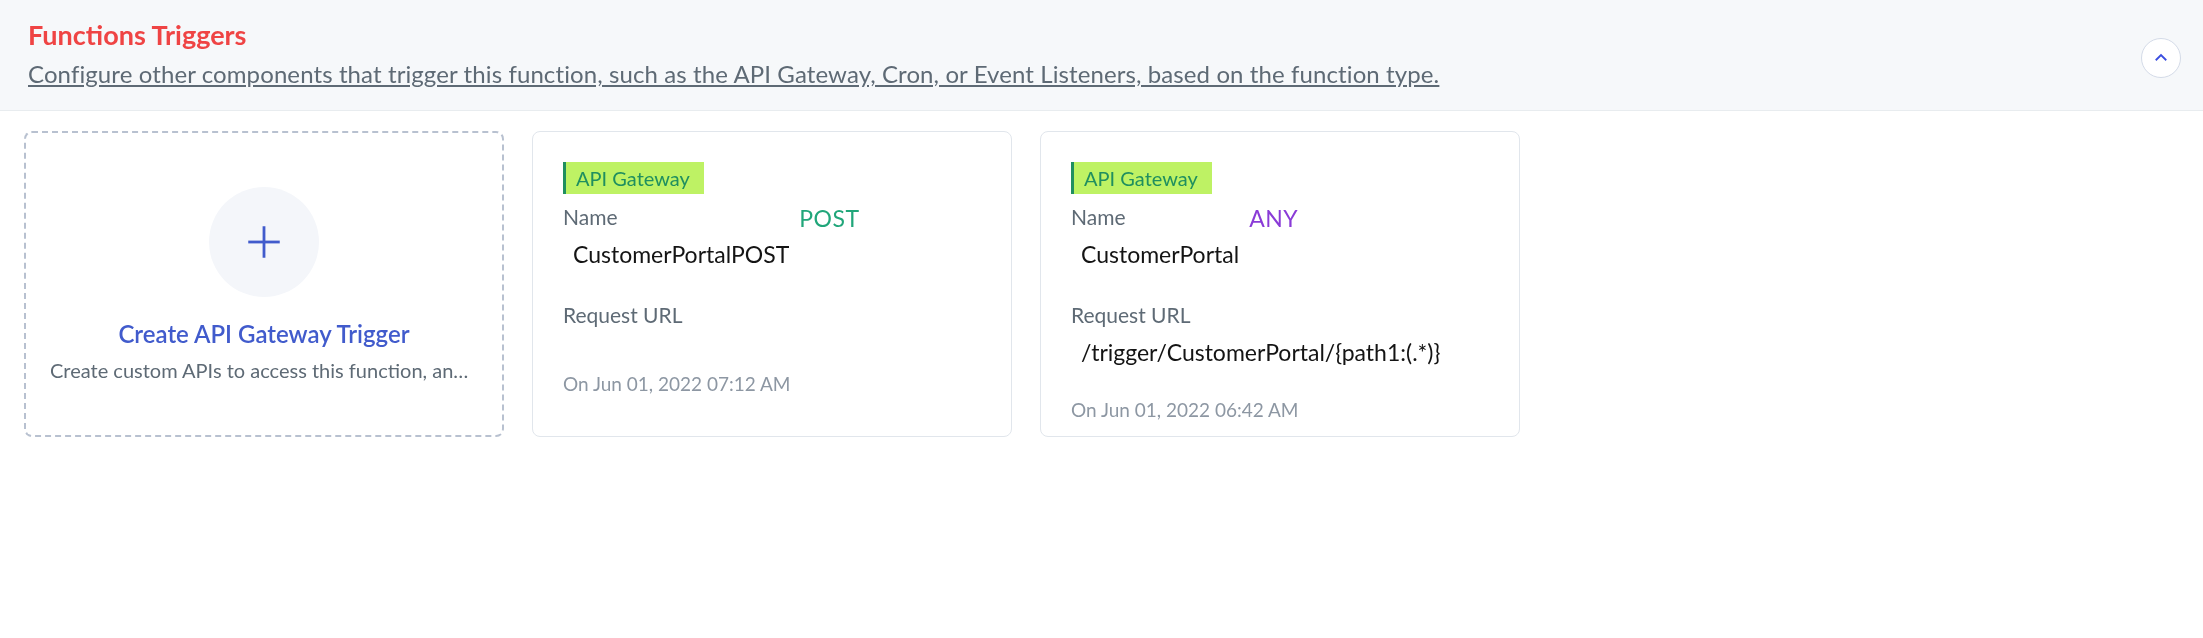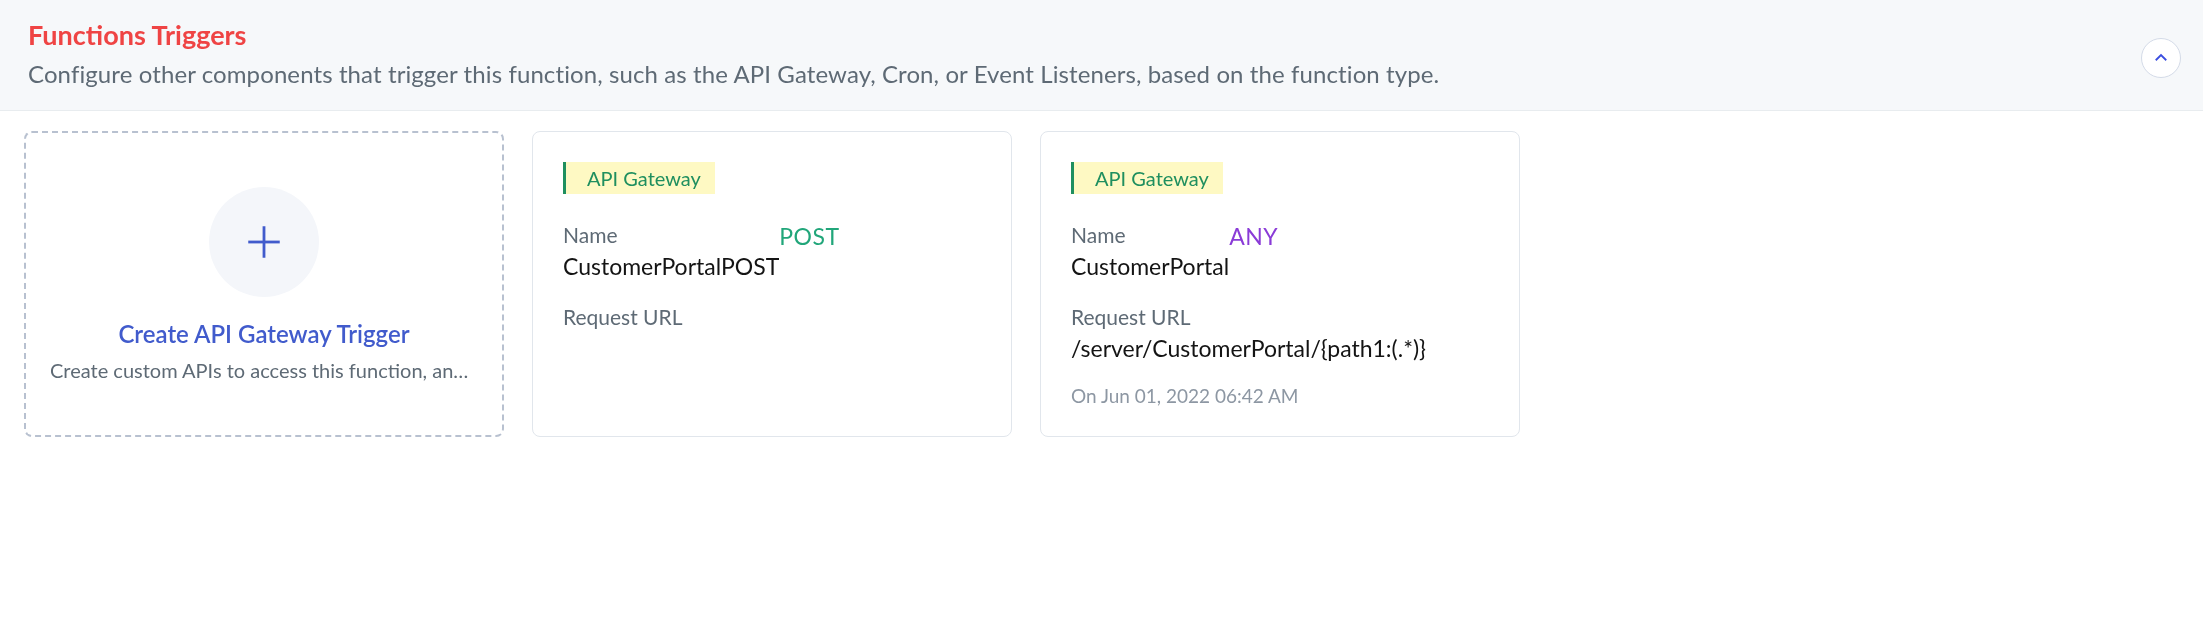--- a/index.html
+++ b/index.html
@@ -23,20 +23,21 @@
     font-weight: 700;
     color: #ef4444;
     margin: 0 0 8px 0;
   }
   .header-sub {
     font-size: 24px;
     font-weight: 400;
     color: #5e6a75;
     margin: 0;
     letter-spacing: 0.1px;
+    text-decoration: underline;
   }
   .collapse-btn {
     position: absolute;
     right: 22px;
     top: 38px;
     width: 40px;
     height: 40px;
     border-radius: 50%;
     border: 1px solid #d4dbe8;
     background: #ffffff;
@@ -110,36 +111,36 @@
     color: #5e6a75;
     margin: 0;
     max-width: 100%;
     white-space: nowrap;
     overflow: hidden;
     text-overflow: ellipsis;
   }
   .type-tag {
     display: inline-block;
     border-left: 3px solid #1f8f5f;
-    background: #fef9c3;
+    background: #bef264;
     color: #1f8f5f;
     font-size: 20px;
-    padding: 4px 14px 4px 21px;
-    margin-bottom: 28px;
+    padding: 4px 14px 4px 10px;
+    margin-bottom: 10px;
     align-self: flex-start;
   }
   .field-label {
     font-size: 21px;
     color: #5e6a75;
     margin: 0 0 4px 0;
   }
   .field-value {
     font-size: 23px;
     color: #141414;
-    margin: 0;
+    margin: 10px;
     line-height: 1.35;
     word-break: break-all;
   }
   .name-row {
     display: flex;
     align-items: flex-start;
   }
   .method-badge {
     font-size: 23px;
     font-weight: 400;
@@ -186,31 +187,32 @@
     <div class="name-row block">
       <div>
         <p class="field-label">Name</p>
         <p class="field-value">CustomerPortalPOST</p>
       </div>
       <span class="method-badge method-post">POST</span>
     </div>
     <div class="block url">
       <p class="field-label">Request URL</p>
     </div>
+    <p class="timestamp">On Jun 01, 2022 07:12 AM</p>
   </div>
 
   <div class="card">
     <span class="type-tag">API Gateway</span>
     <div class="name-row block">
       <div>
         <p class="field-label">Name</p>
         <p class="field-value">CustomerPortal</p>
       </div>
       <span class="method-badge method-any">ANY</span>
     </div>
     <div class="block url">
       <p class="field-label">Request URL</p>
-      <p class="field-value">/server/CustomerPortal/{path1:(.*)}</p>
+      <p class="field-value">/trigger/CustomerPortal/{path1:(.*)}</p>
     </div>
     <p class="timestamp">On Jun 01, 2022 06:42 AM</p>
   </div>
 
 </div>
 
 </body></html>

